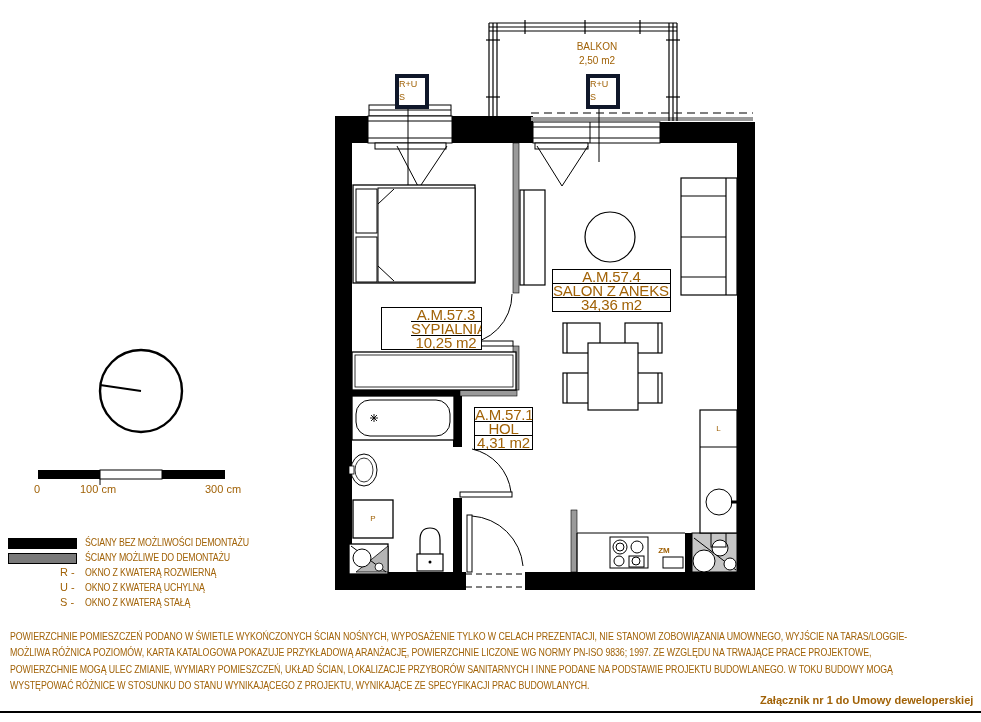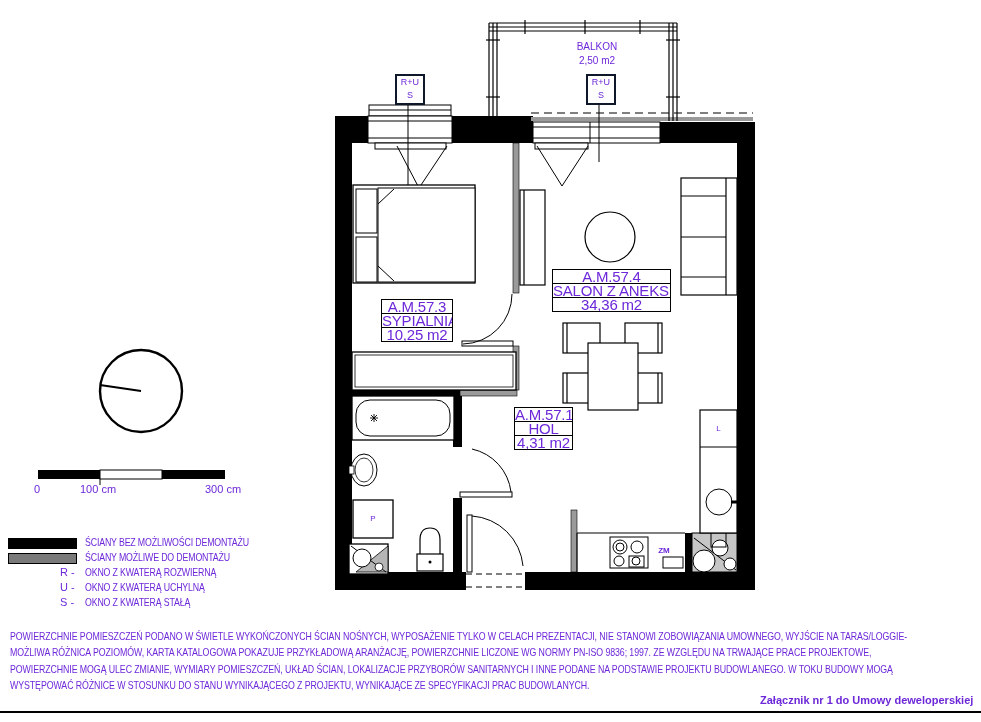--- a/index.html
+++ b/index.html
@@ -1,23 +1,23 @@
 <!DOCTYPE html>
 <html><head>
 <meta charset="utf-8">
 <style>
   html,body{margin:0;padding:0;background:#fff;}
   #page{position:relative;width:981px;height:722px;background:#fff;overflow:hidden;
-        font-family:"Liberation Sans",sans-serif;color:#6d28d9;}
+        font-family:"Liberation Sans",sans-serif;color:#a16207;}
   #plan-svg{position:absolute;left:0;top:0;}
   .lblbox{position:absolute;border:1px solid #000;background:#fff;text-align:center;
           font-size:15px;line-height:13px;letter-spacing:-0.2px;}
   .lblbox .row{border-top:1px solid #000;height:13px;overflow:hidden;white-space:nowrap;}
   .lblbox .row:first-child{border-top:none;}
-  .wintag{position:absolute;border:2px solid #0f172a;background:#fff;text-align:center;
+  .wintag{position:absolute;border:4px solid #0f172a;background:#fff;text-align:left;
           font-size:9px;line-height:13px;}
   .fixletter{position:absolute;text-align:center;font-size:8px;}
   .scalelbl{position:absolute;font-size:11px;white-space:nowrap;}
   .legend-swatch{position:absolute;width:67px;height:9px;border:1px solid #000;}
   .legend-key{position:absolute;font-size:11px;white-space:nowrap;}
   .legend-text{position:absolute;font-size:11px;white-space:nowrap;
                transform:scaleX(0.8);transform-origin:left top;letter-spacing:-0.2px;}
   .disc{position:absolute;left:10px;font-size:11px;white-space:nowrap;
         transform:scaleX(0.8);transform-origin:left top;letter-spacing:-0.1px;}
   .balkontxt{position:absolute;text-align:center;font-size:10px;white-space:nowrap;}
@@ -223,31 +223,31 @@
 
   <div class="wintag" style="left:395px;top:74px;width:26px;height:27px;">
     <div>R+U</div>
     <div>S</div>
   </div>
   <div class="wintag" style="left:586px;top:74px;width:26px;height:27px;">
     <div>R+U</div>
     <div>S</div>
   </div>
 
-  <div class="lblbox" style="left:381px;top:299px;width:70px;">
+  <div class="lblbox" style="left:381px;top:307px;width:70px;padding-left:29px;">
     <div class="row">A.M.57.3</div>
     <div class="row">SYPIALNIA</div>
     <div class="row">10,25 m2</div>
   </div>
   <div class="lblbox" style="left:552px;top:269px;width:117px;">
     <div class="row">A.M.57.4</div>
     <div class="row">SALON Z ANEKSEM</div>
     <div class="row">34,36 m2</div>
   </div>
-  <div class="lblbox" style="left:474px;top:407px;width:57px;margin-left:40px;">
+  <div class="lblbox" style="left:474px;top:407px;width:57px;">
     <div class="row">A.M.57.1</div>
     <div class="row">HOL</div>
     <div class="row">4,31 m2</div>
   </div>
 
   <div class="fixletter" style="left:353px;top:500px;width:40px;line-height:38px;">P</div>
   <div class="fixletter" style="left:700px;top:411px;width:37px;line-height:36px;">L</div>
   <div class="fixletter" style="left:652px;top:546px;width:24px;line-height:10px;font-weight:bold;">ZM</div>
 
   <div class="scalelbl" style="left:34px;top:483px;">0</div>

